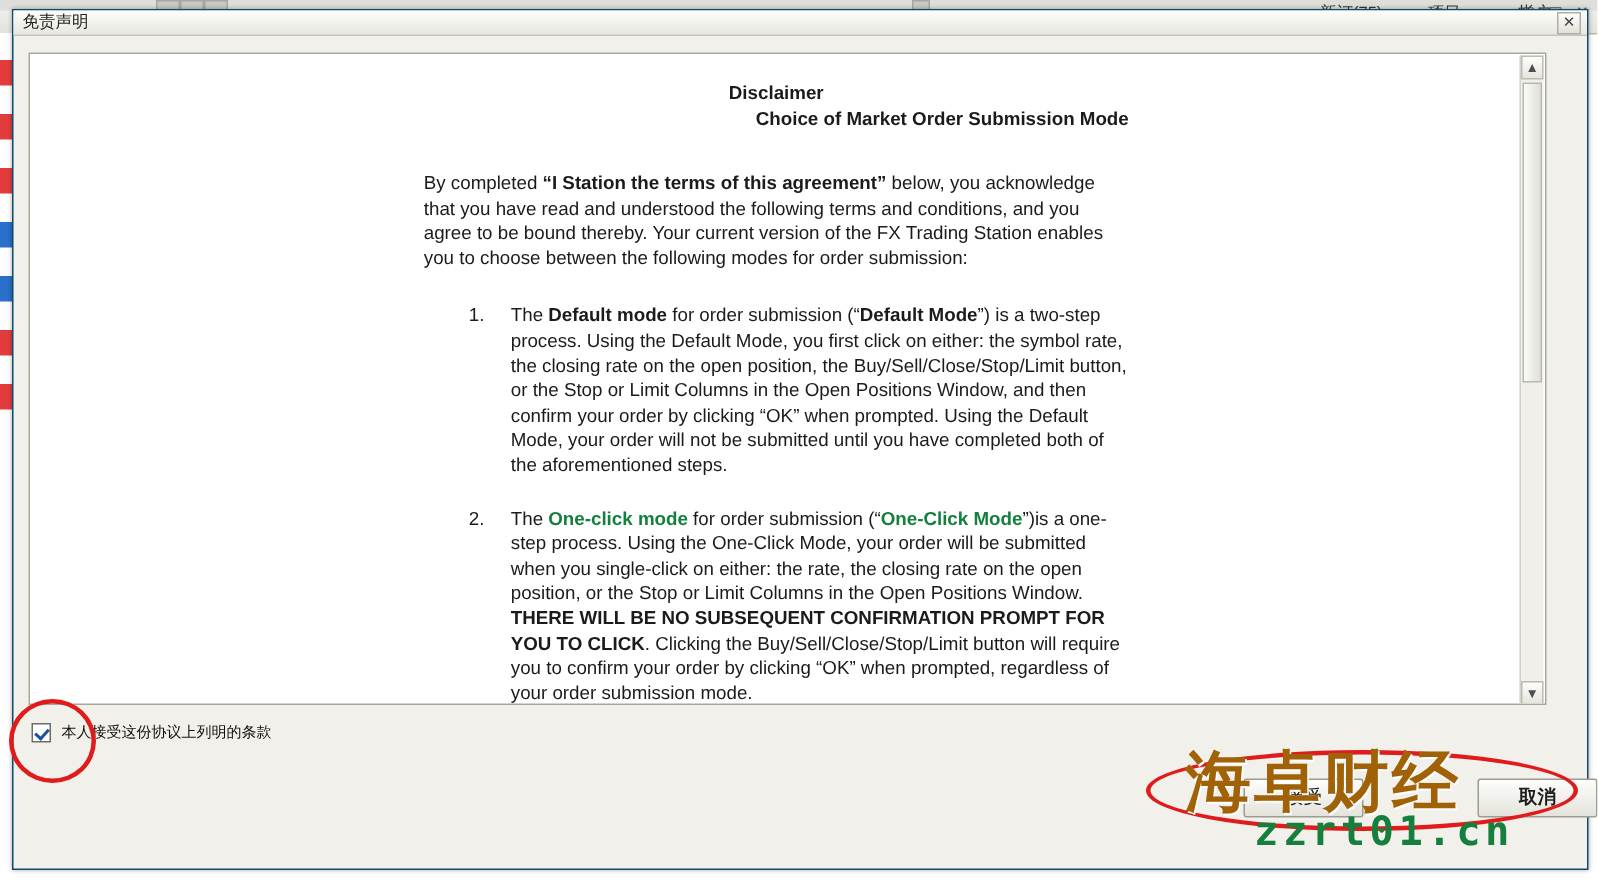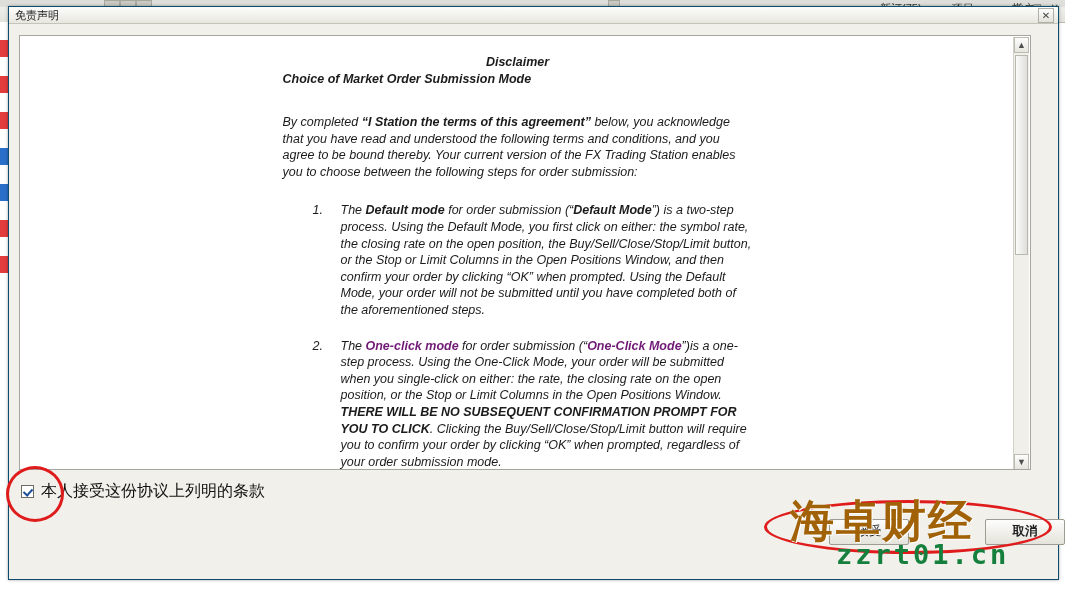--- a/index.html
+++ b/index.html
@@ -120,33 +120,32 @@
     left: 0; top: 0;
     width: 995px;
     padding: 18px 0 0 0;
   }
   .doc {
     width: 470px;
     margin: 0 auto;
     color: #1b1b1b;
     font-size: 12.5px;
     line-height: 16.6px;
-    font-style: italic;
   }
   .doc h1 {
     font-size: 12.5px;
     font-weight: bold;
     text-align: center;
     margin: 0;
     line-height: 17px;
   }
   .doc h2 {
     font-size: 12.5px;
     font-weight: bold;
-    text-align: left;
+    text-align: right;
     margin: 0 0 26px 0;
     line-height: 17px;
   }
   .doc p.intro {
     margin: 0 0 22px 0;
     text-align: left;
   }
   .doc ol {
     margin: 0;
     padding: 0 0 0 0;
@@ -156,21 +155,21 @@
     position: relative;
     padding-left: 58px;
     margin-bottom: 19px;
   }
   .doc ol li .num {
     position: absolute;
     left: 30px;
     top: 0;
   }
   b { font-weight: bold; }
-  .red { color: #701a75; font-weight: bold; }
+  .red { color: #15803d; font-weight: bold; }
 
   
   .vscroll {
     position: absolute;
     right: 1px; top: 1px;
     width: 16px; height: 433px;
     background: #f0efe9;
     border-left: 1px solid #d3d2ca;
     box-sizing: border-box;
   }
@@ -215,21 +214,21 @@
   .cbox::after {
     content: "";
     position: absolute;
     left: 3px; top: 1px;
     width: 4px; height: 7px;
     border: solid #1d4f9c;
     border-width: 0 2px 2px 0;
     transform: rotate(42deg);
   }
   .accept-label {
-    font-size: 16px;
+    font-size: 10px;
     color: #111;
     font-family: "DejaVu Sans", sans-serif;
   }
 
   
   .btn {
     position: absolute;
     top: 512px;
     width: 78px; height: 24px;
     background: linear-gradient(#fdfdfc, #e4e3db);
@@ -340,21 +339,21 @@
     <span class="close">✕</span>
   </div>
 
   <div class="pane">
     <div class="pane-inner">
       <div class="doc">
         <h1>Disclaimer</h1>
         <h2>Choice of Market Order Submission Mode</h2>
 
         <p class="intro">
-          <span>By completed </span><b>“I Station the terms of this agreement”</b><span> below, you acknowledge that you have read and understood the following terms and conditions, and you agree to be bound thereby. Your current version of the FX Trading Station enables you to choose between the following steps for order submission:</span>
+          <span>By completed </span><b>“I Station the terms of this agreement”</b><span> below, you acknowledge that you have read and understood the following terms and conditions, and you agree to be bound thereby. Your current version of the FX Trading Station enables you to choose between the following modes for order submission:</span>
         </p>
 
         <ol>
           <li>
             <span class="num">1.</span>
             <span>The </span><b>Default mode</b><span> for order submission (“</span><b>Default Mode</b><span>”) is a two-step process.  Using the Default Mode, you first click on either:  the symbol rate, the closing rate on the open position, the Buy/Sell/Close/Stop/Limit button, or the Stop or Limit Columns in the Open Positions Window, and then confirm your order by clicking “OK” when prompted.  Using the Default Mode, your order will not be submitted until you have completed both of the aforementioned steps.</span>
           </li>
           <li>
             <span class="num">2.</span>
             <span>The </span><b class="red">One-click mode</b><span> for order submission (“</span><b class="red">One-Click Mode</b><span>”)is a one-step process.  Using the One-Click Mode, your order will be submitted when you single-click on either:  the rate, the closing rate on the open position, or the Stop or Limit Columns in the Open Positions Window.  </span><b>THERE WILL BE NO SUBSEQUENT CONFIRMATION PROMPT FOR YOU TO CLICK</b><span>. Clicking the Buy/Sell/Close/Stop/Limit button will require you to confirm your order by clicking “OK” when prompted, regardless of your order submission mode.</span>

